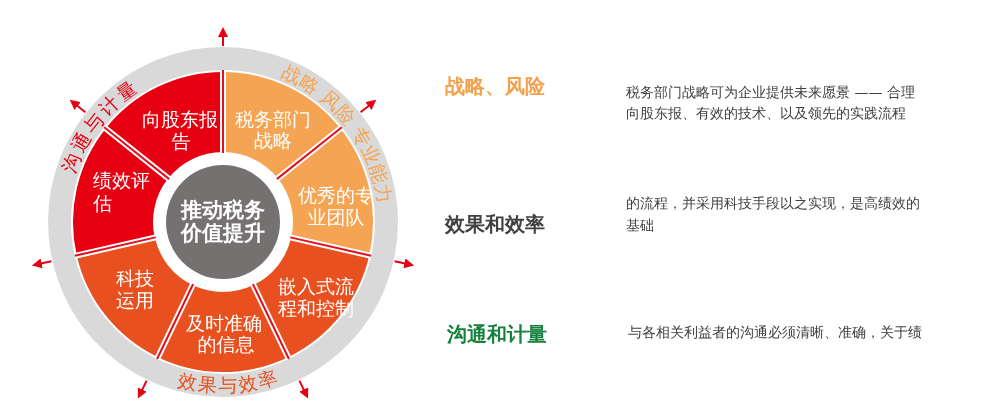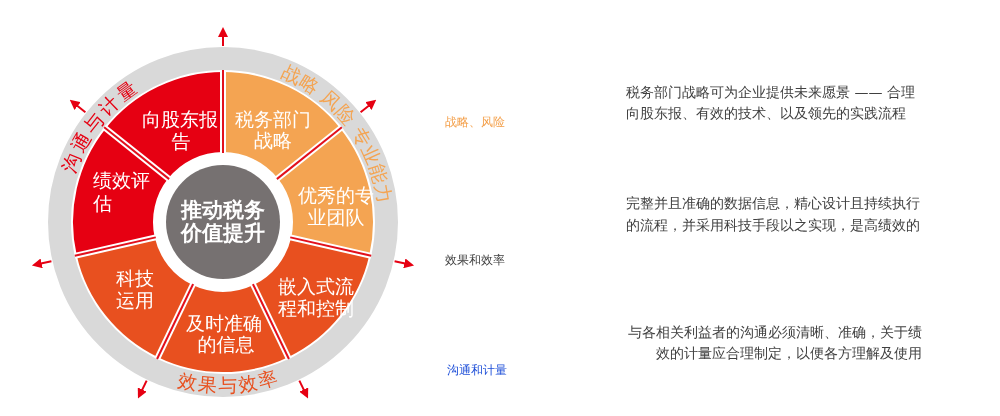--- a/index.html
+++ b/index.html
@@ -2,29 +2,29 @@
 <html><head>
 <meta charset="utf-8">
 <style>
   html, body { margin: 0; padding: 0; background: #ffffff; }
   body { width: 1000px; height: 416px; position: relative; overflow: hidden;
          font-family: "DejaVu Sans", "Liberation Sans", sans-serif; }
   #wheel { position: absolute; left: 0; top: 0; }
   .seg-text { font-family: "DejaVu Sans", "Liberation Sans", sans-serif; font-size: 19px; fill: #ffffff; }
   .center-text { font-family: "DejaVu Sans", "Liberation Sans", sans-serif; font-size: 21px; font-weight: bold; fill: #ffffff; }
   .ring-text { font-family: "DejaVu Sans", "Liberation Sans", sans-serif; font-size: 19px; }
-  .legend-heading { position: absolute; left: 445px; font-weight: normal; font-size: 12px; line-height: 25px; white-space: nowrap; margin-top: 36px; }
+  .legend-heading { position: absolute; left: 445px; font-weight: bold; font-size: 20px; line-height: 25px; white-space: nowrap; }
   .legend-heading span, .legend-desc span { display: block; }
   .legend-desc { position: absolute; left: 578px; font-size: 14px; color: #404040; white-space: nowrap; margin-left: 48px; }
   #h1 { top: 74px; color: #F4A04B; }
   #d1 { top: 82px; line-height: 21px; }
   #h2 { top: 212px; color: #404040; }
   #d2 { top: 192px; line-height: 22px; }
-  #h3 { top: 322px; left: 447px; color: #1d4ed8; }
-  #d3 { top: 322px; left: 580px; line-height: 20.5px; text-align: right; }
+  #h3 { top: 322px; left: 447px; color: #15803d; }
+  #d3 { top: 322px; left: 580px; line-height: 20.5px; }
 </style>
 </head>
 <body>
 
 <svg id="wheel" width="430" height="416" viewBox="0 0 430 416" xmlns="http://www.w3.org/2000/svg" xmlns:xlink="http://www.w3.org/1999/xlink">
   <defs>
     <marker id="arrowhead" markerWidth="10" markerHeight="10" refX="2" refY="5" orient="auto" markerUnits="userSpaceOnUse">
       <path d="M0,0 L10,5 L0,10 z" fill="#E60012"></path>
     </marker>
     <path id="arc-strategy" d="M 250.09 68.37 A 156 156 0 0 1 378.41 235.60"></path>
@@ -115,23 +115,22 @@
 </div>
 <div class="legend-desc" id="d1">
   <span>税务部门战略可为企业提供未来愿景 —— 合理</span>
   <span>向股东报、有效的技术、以及领先的实践流程</span>
 </div>
 
 <div class="legend-heading" id="h2">
   <span>效果和效率</span>
 </div>
 <div class="legend-desc" id="d2">
-  <span>完整并且准确的数据信息，精心设计且持续执行</span>
   <span>的流程，并采用科技手段以之实现，是高绩效的</span>
+  <span>基础</span>
 </div>
 
 <div class="legend-heading" id="h3">
   <span>沟通和计量</span>
 </div>
 <div class="legend-desc" id="d3">
   <span>与各相关利益者的沟通必须清晰、准确，关于绩</span>
-  <span>效的计量应合理制定，以便各方理解及使用</span>
 </div>
 
 </body></html>

